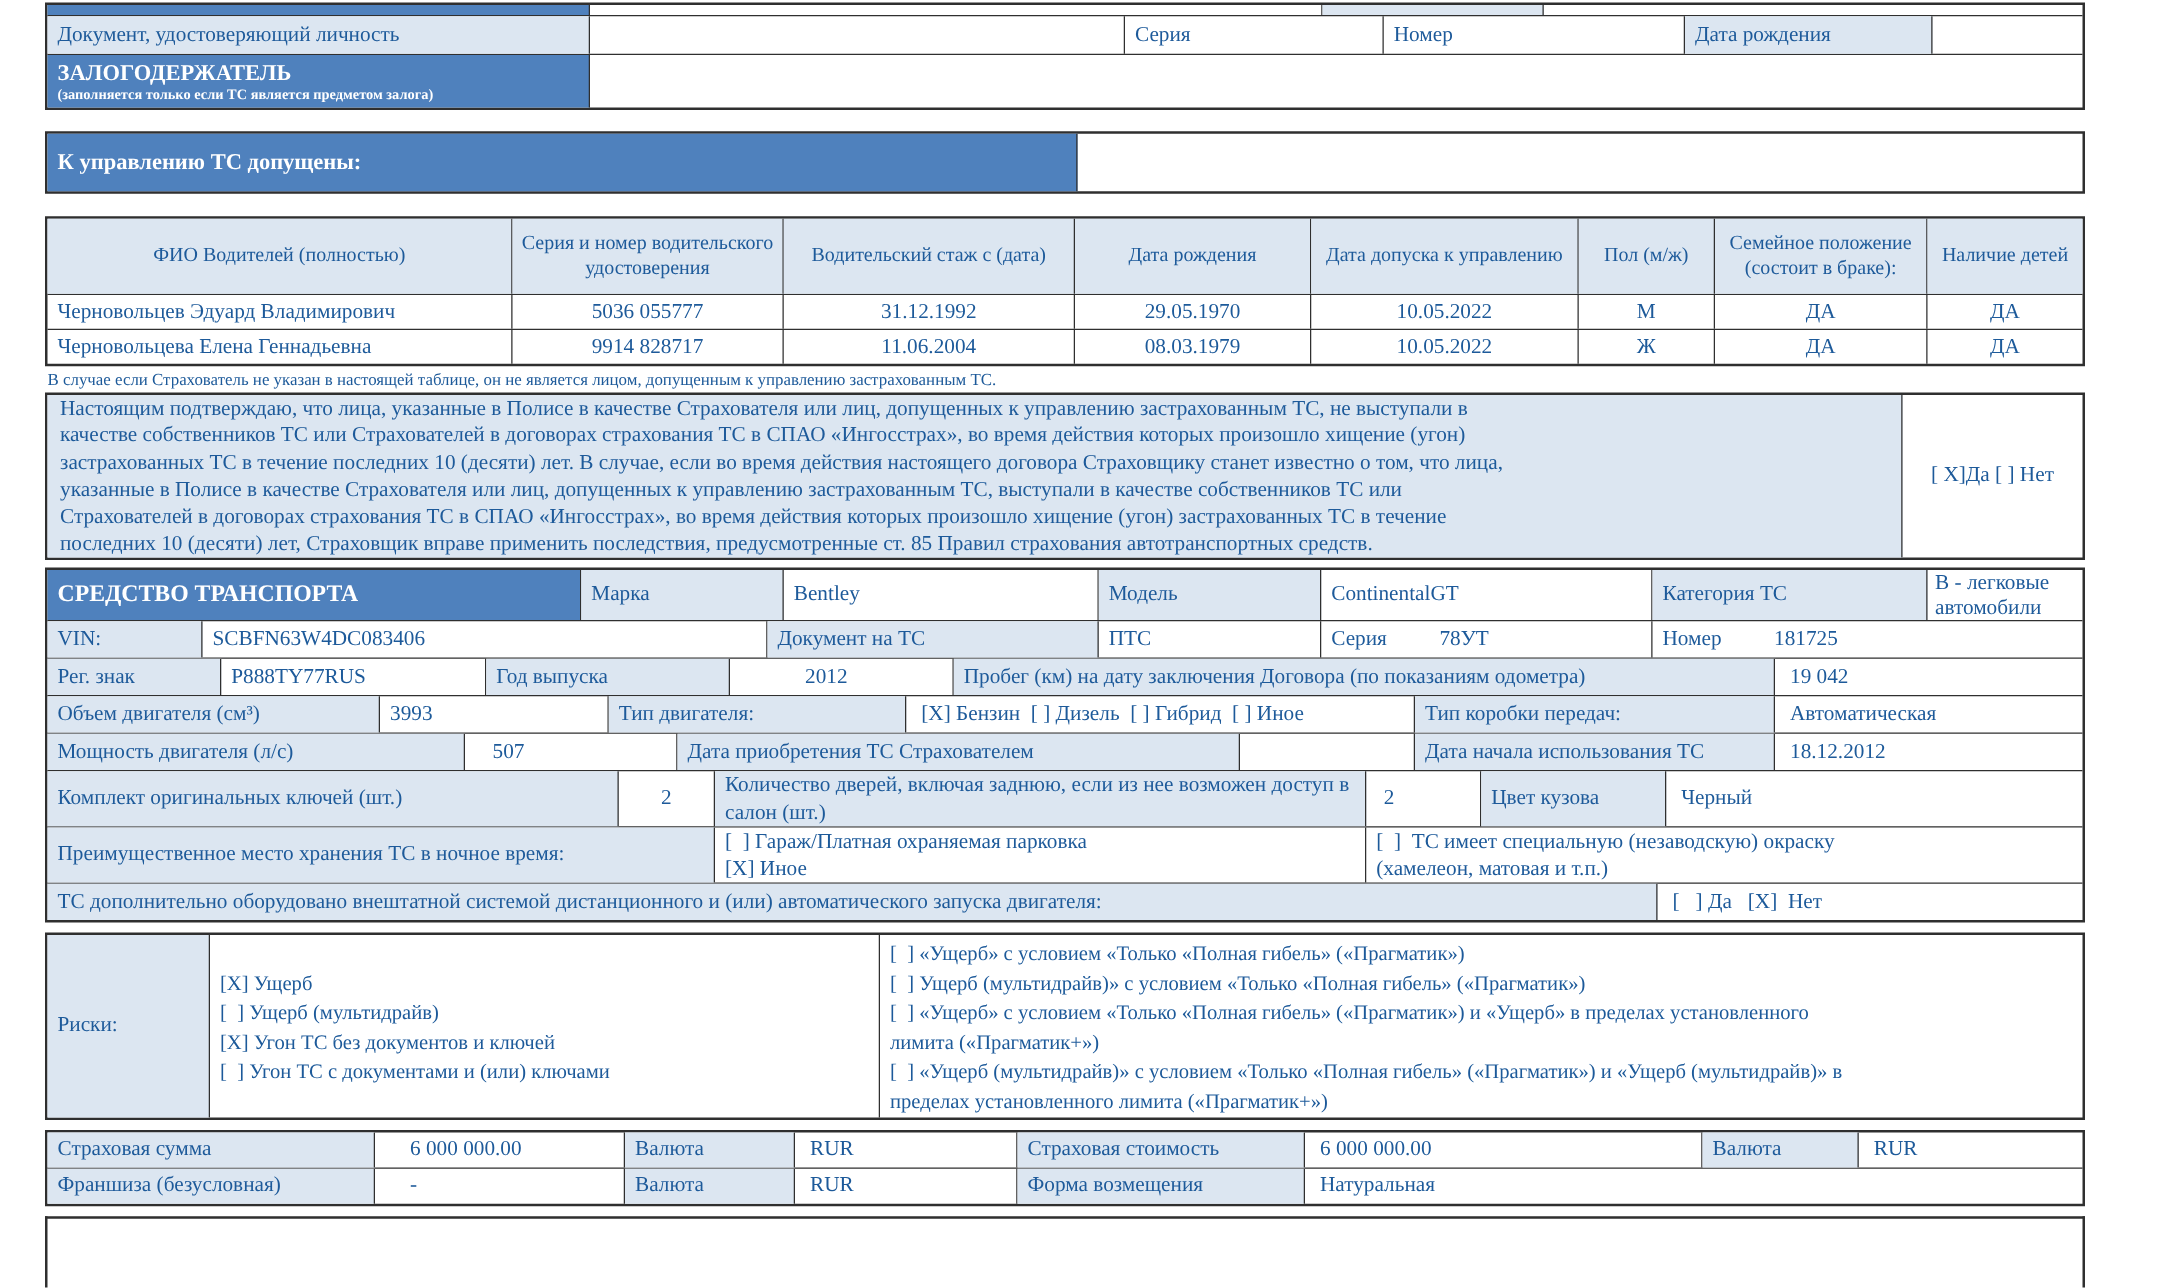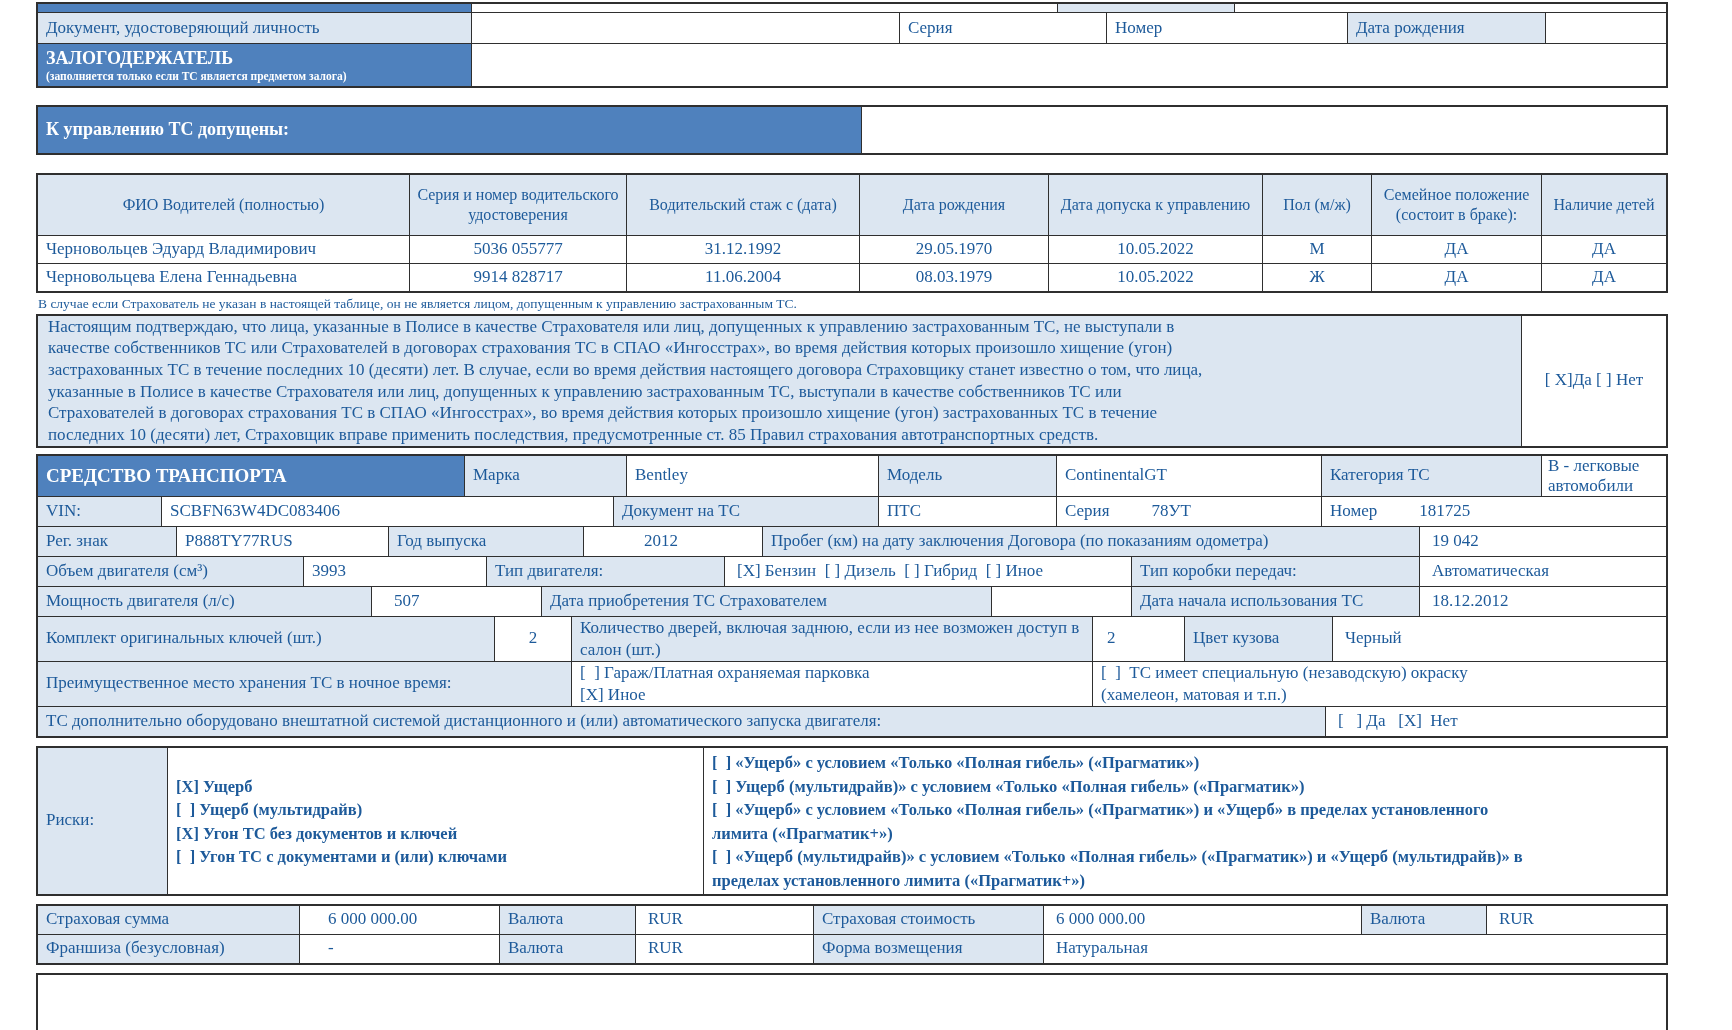--- a/index.html
+++ b/index.html
@@ -26,21 +26,21 @@
   .sliver{height:8px;}
   .sliver .td{padding:0;}
   .hdr .td{justify-content:center;text-align:center;font-size:16px;padding:2px 4px;line-height:1.25;}
   .gap2{margin-top:18px;} .gap6{margin-top:6px;} .gap8{margin-top:8px;} .gap10{margin-top:17px;}
   .footnote{font-size:13.5px;margin:3px 0 2px 2px;line-height:1.15;}
   .para{font-size:17px;line-height:21.6px;text-align:justify;align-items:center;padding:4px 10px;}
   .pairlabel{margin-right:42px;}
   .ind{padding-left:28px;}
   .pad12{padding-left:12px;}
   .list{font-size:16.5px;line-height:23.5px;}
-  .toplist{align-items:flex-start;padding-top:3px;font-weight:bold;}
+  .toplist{align-items:flex-start;padding-top:3px;}
   .optline{font-size:17px;line-height:22px;}
   .botbox{height:60px;border-bottom:0;}
 </style>
 </head>
 <body>
 
 <div class="page">
   <div class="wrap">
 
     <div class="tbl">

